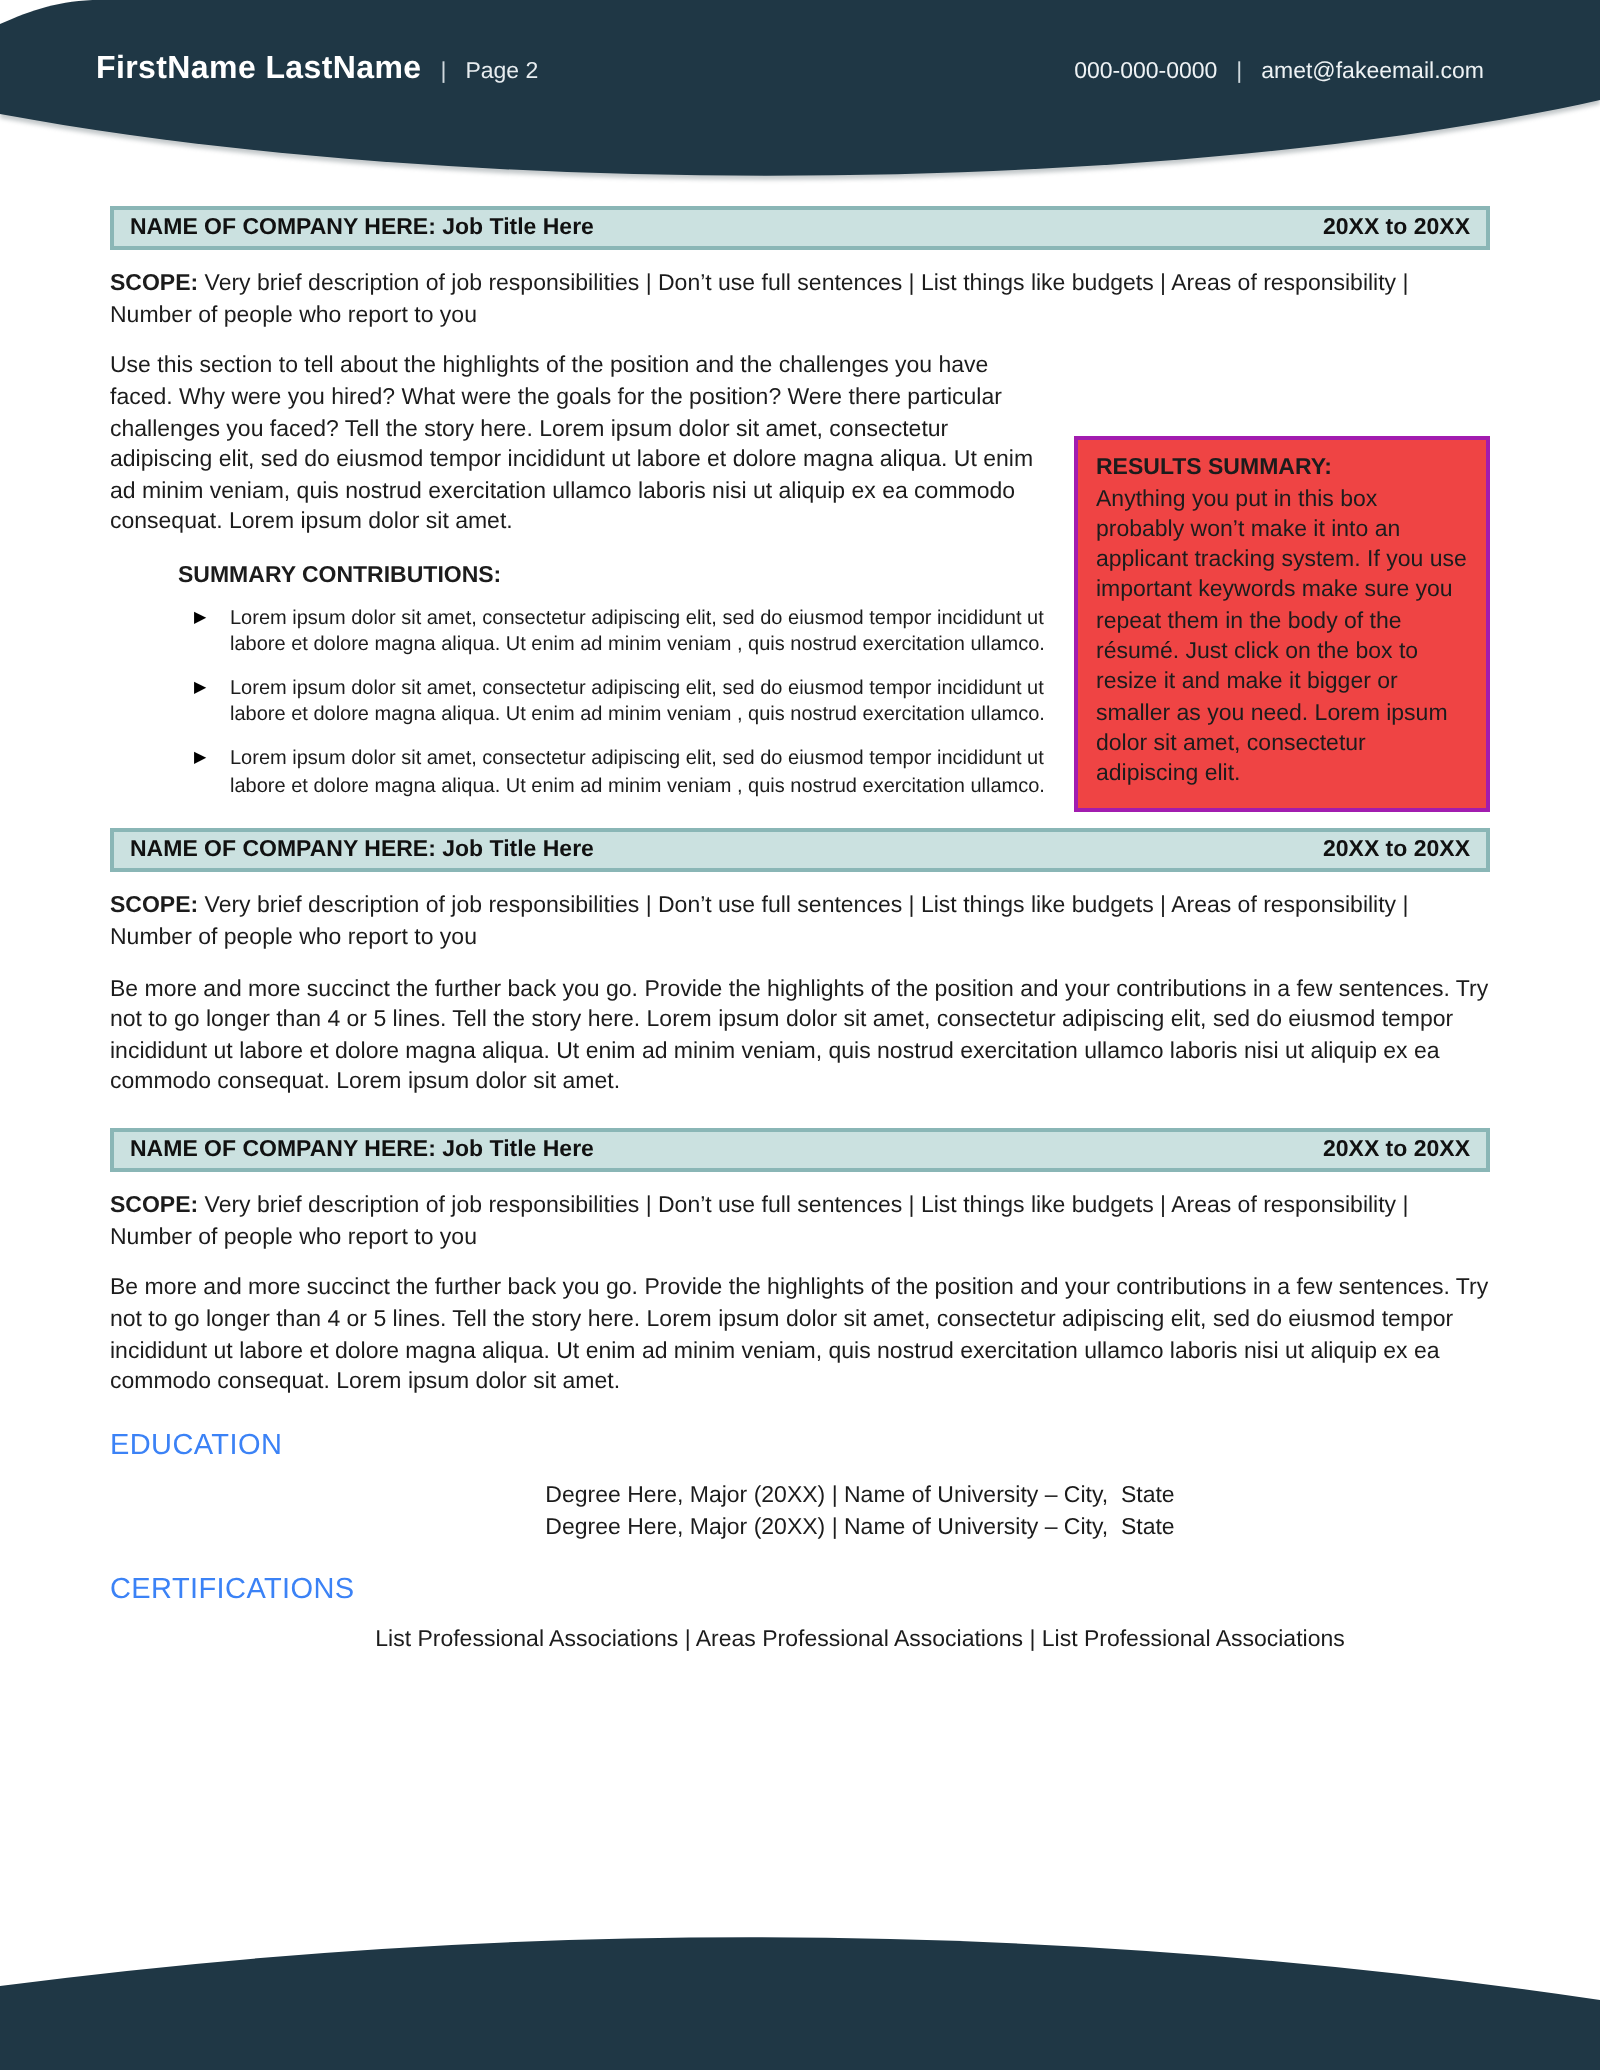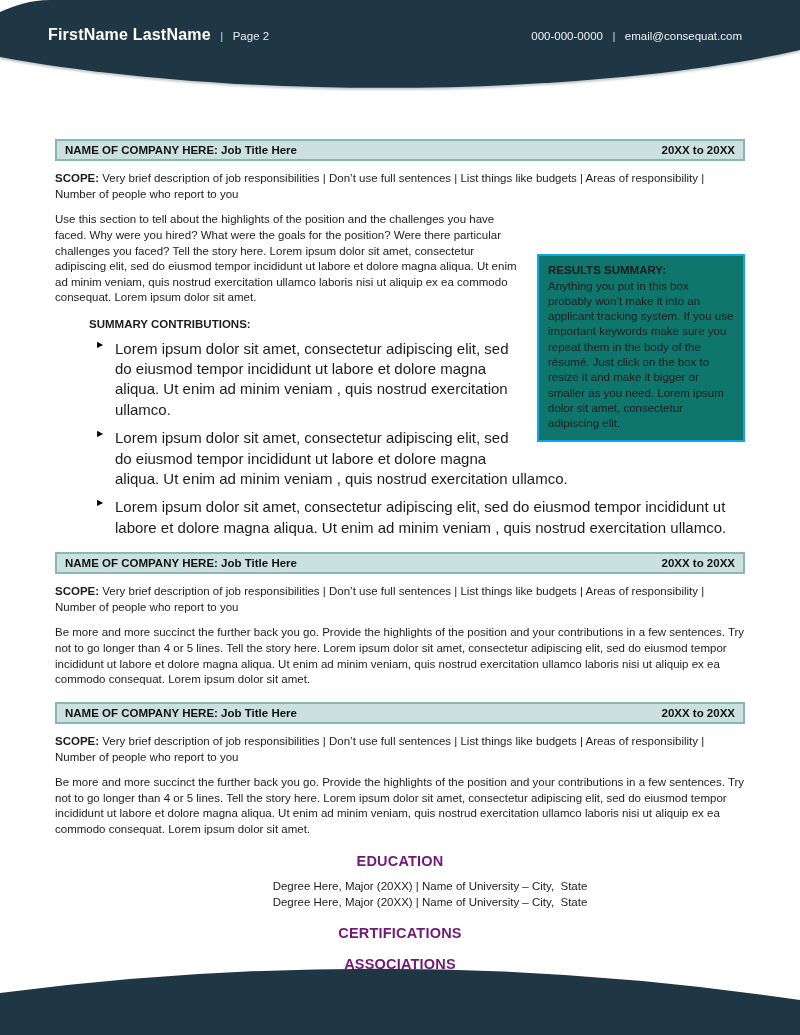--- a/index.html
+++ b/index.html
@@ -23,21 +23,21 @@
   }
   .header-name { font-size: 16px; font-weight: bold; letter-spacing: .2px; }
   .header-sub { font-size: 11.5px; color: #e8edf0; }
   .header-divider { color: #cfd8dd; padding: 0 5px; font-size: 11.5px; }
   .header-contact { font-size: 11.5px; color: #eef2f4; text-align: center; }
 
   .page-footer { position: absolute; bottom: 0; left: 0; width: 800px; height: 70px; }
   .page-footer svg { display: block; }
 
   
-  .content { position: absolute; top: 103px; left: 55px; width: 690px; margin-top: 36px; }
+  .content { position: absolute; top: 103px; left: 55px; width: 690px; }
 
   .company-bar {
     height: 22px;
     background: #cbe1e0;
     border: 2px solid #8ab6b6;
     display: flex; align-items: center; justify-content: space-between;
     padding: 0 8px;
     font-size: 11.5px; font-weight: bold; color: #111;
     clear: both;
   }
@@ -45,49 +45,49 @@
 
   .scope { margin-top: 10px; font-size: 11.5px; line-height: 1.36; }
   .scope b { font-weight: bold; }
 
   .job-body { margin-top: 10px; font-size: 11.5px; line-height: 1.36; }
 
   .results-box {
     float: right;
     width: 208px;
     margin: 42px 0 8px 14px;
-    background: #0f766e;
-    border: 2px solid #0ea5e9;
+    background: #ef4444;
+    border: 2px solid #a21caf;
     padding: 7px 9px 9px 9px;
     font-size: 11.5px; line-height: 1.33;
   }
   .results-box .results-title { font-weight: bold; display: block; }
 
   .contrib-heading {
     margin: 11px 0 6px 34px;
     font-size: 11.5px; font-weight: bold;
   }
   ul.contrib-list { list-style: none; margin-left: 42px; margin-right: 6px; }
   ul.contrib-list li {
     position: relative;
     padding-left: 18px;
     margin-bottom: 8px;
-    font-size: 15px; line-height: 1.36;
+    font-size: 10px; line-height: 1.36;
   }
   ul.contrib-list li::before {
     content: "\25B6";
     position: absolute; left: 0; top: 1px;
     font-size: 8px; color: #000;
   }
 
   .section-title {
     clear: both;
     margin-top: 15px;
-    font-size: 14.5px; font-weight: bold;
-    color: #701a75; letter-spacing: .2px; text-align: center;
+    font-size: 14.5px; font-weight: normal;
+    color: #3b82f6; letter-spacing: .2px;
   }
   .section-lines { margin: 9px 0 0 60px; }
   .section-lines div {
     font-size: 11.5px; line-height: 1.4; white-space: pre-wrap; text-align: center;
   }
 </style>
 </head>
 <body>
 
 <div class="page-header">
@@ -96,21 +96,21 @@
   </svg>
   <div class="header-text">
     <div>
       <span class="header-name">FirstName LastName</span>
       <span class="header-divider">|</span>
       <span class="header-sub">Page 2</span>
     </div>
     <div>
       <span class="header-contact">000-000-0000</span>
       <span class="header-divider">|</span>
-      <span class="header-contact">email@consequat.com</span>
+      <span class="header-contact">amet@fakeemail.com</span>
     </div>
   </div>
 </div>
 
 <div class="content">
 
   <div class="job">
     <div class="company-bar">
       <span>NAME OF COMPANY HERE: Job Title Here</span>
       <span>20XX to 20XX</span>
@@ -156,21 +156,20 @@
   </div>
 
   <div class="section-title">EDUCATION</div>
   <div class="section-lines">
     <div>Degree Here, Major (20XX) | Name of University – City,  State</div>
     <div>Degree Here, Major (20XX) | Name of University – City,  State</div>
   </div>
 
   <div class="section-title">CERTIFICATIONS</div>
 
-  <div class="section-title">ASSOCIATIONS</div>
   <div class="section-lines">
     <div>List Professional Associations | Areas Professional Associations | List Professional Associations</div>
   </div>
 
 </div>
 
 <div class="page-footer">
   <svg width="800" height="70" viewBox="0 0 800 70">
     <path d="M 0 28 Q 400 -24 800 35 L 800 70 L 0 70 Z" fill="#1f3745"></path>
   </svg>

